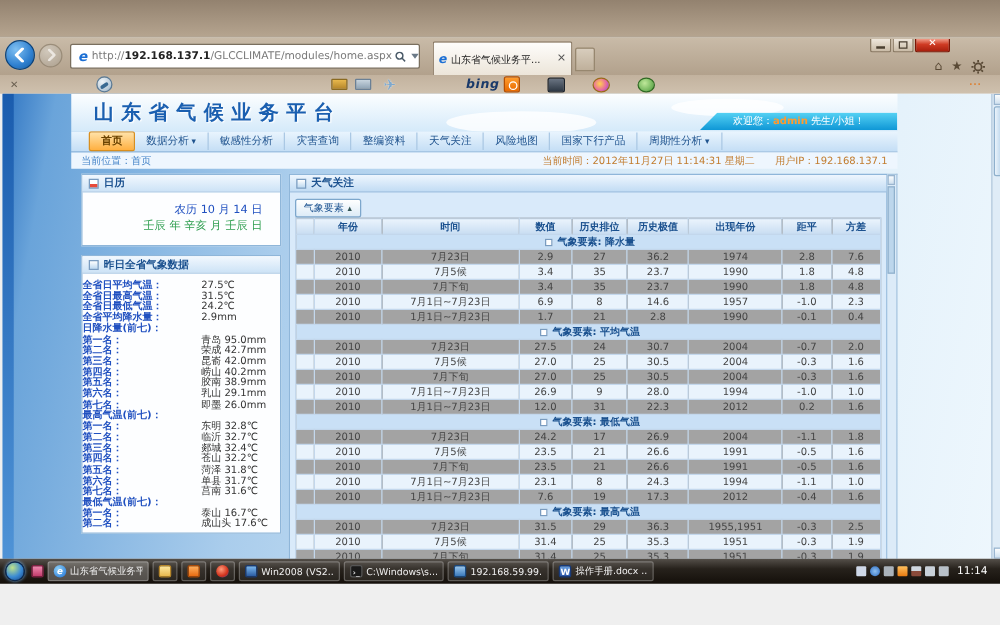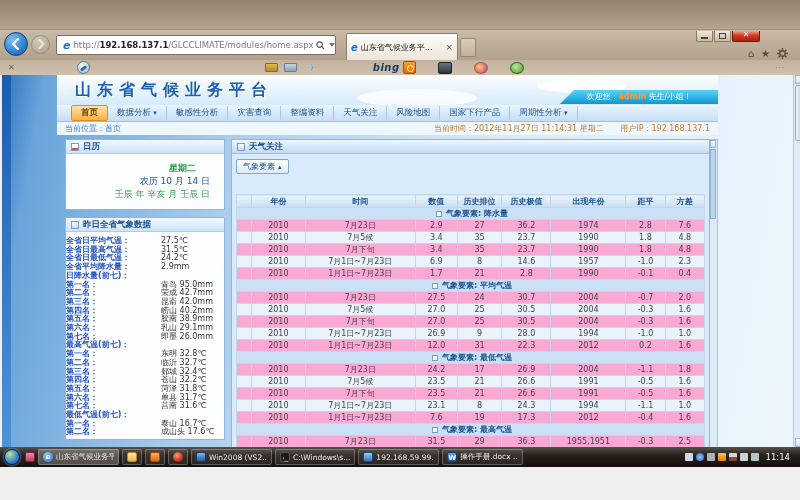--- a/index.html
+++ b/index.html
@@ -90,24 +90,24 @@
   .weather-body{padding:5px 2px 2px 0;font-size:8px;line-height:8.7px}
   .w-row{display:flex;white-space:nowrap}
   .w-lbl{width:92px;text-align:left;color:#2050c0;font-weight:bold}
   .w-val{margin-left:3px;color:#333}
   .w-head .w-lbl{color:#2050c0}
 
   .main-wrap{flex:1;display:flex}
   .main-panel{flex:1;border:1px solid #8fb6d9;background:#d9eafa;display:flex;flex-direction:column}
   .main-head{height:14px;background:linear-gradient(#eef6fe,#c2dcf4);border-bottom:1px solid #9fc0e0;display:flex;align-items:center;gap:4px;padding:0 5px;font-weight:bold;color:#1b518f;font-size:8.5px}
   .main-inner{padding:5px 4px 0 4px}
-  .filter-row{margin-bottom:20px}
+  .filter-row{margin-bottom:0}
   .filter-btn{display:inline-flex;align-items:center;gap:3px;background:linear-gradient(#ffffff,#dcebf7);border:1px solid #7da7cc;border-radius:2px;font-size:8px;color:#1b518f;padding:1px 6px}
   .filter-btn::after{content:"▴";font-size:7px;color:#355}
-  table.wx{width:100%;border-collapse:collapse;background:#f9a8d4;table-layout:fixed}
+  table.wx{width:100%;border-collapse:collapse;background:#a3a3a3;table-layout:fixed}
   table.wx th,table.wx td{border:1px solid #c3d7ec;font-size:8px;text-align:center;overflow:hidden;white-space:nowrap}
   table.wx th{height:13px;background:linear-gradient(#eaf3fc,#c8ddf2);color:#1b518f;font-weight:bold}
   .cb-col{width:3.2%}
   th.c1{width:11.5%} th.c2{width:23.5%} th.c3{width:9%} th.c4{width:9.5%} th.c5{width:10.5%} th.c6{width:16%} th.c7{width:8.4%} th.c8{width:8.4%}
   tr.group-row td{height:10px;background:#c9e0f6;text-align:center;color:#1b518f;font-weight:bold;padding-left:3px}
   .cbx{display:inline-block;width:6px;height:6px;border:1px solid #7a9cc0;background:#fff;margin-right:4px;vertical-align:middle}
   tr.data-row td{height:11px;color:#444}
   tr.data-row.alt td{background:#e9f3fc}
   .inner-scroll{width:8px;background:#dcebf8;border:1px solid #a8c6e0;border-left:none;position:relative}
   .inner-scroll .arr{position:absolute;left:0;width:6px;height:8px;background:linear-gradient(#fdfefe,#cfe0ef);border:1px solid #9ab5cf}
@@ -237,21 +237,20 @@
         </span>
       </div>
       <div class="body-area">
         <div class="sidebar">
           <div class="panel">
             <div class="p-head">
                 <span class="p-ico cal"></span>
                 <span>日历</span>
               </div>
             <div class="cal-body">
-              <div class="cal-week">星期二</div>
               <div class="cal-lunar">农历 10 月 14 日</div>
               <div class="cal-gz">壬辰 年 辛亥 月 壬辰 日</div>
             </div>
           </div>
           <div class="panel">
             <div class="p-head">
                 <span class="p-ico"></span>
                 <span>昨日全省气象数据</span>
               </div>
             <div class="weather-body">

